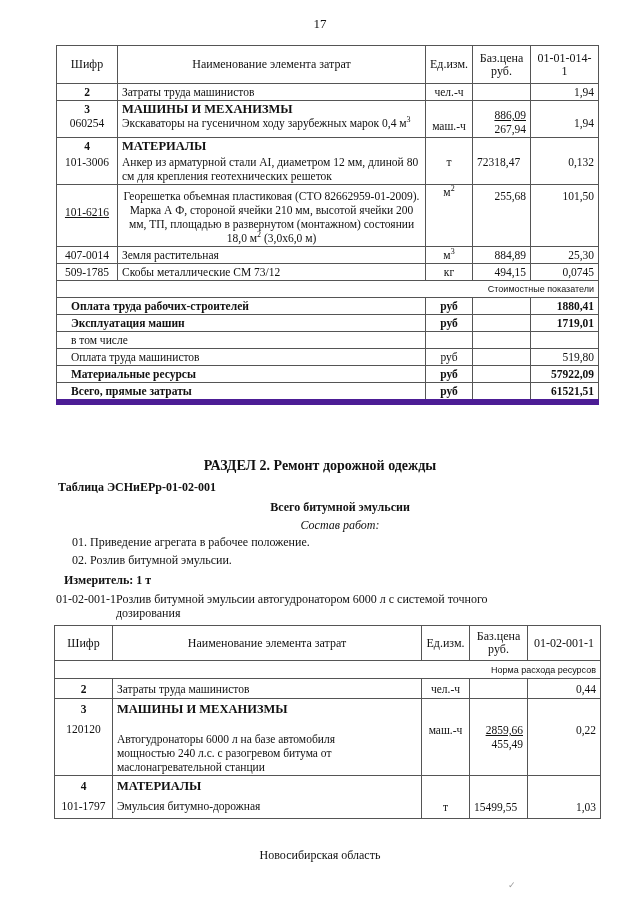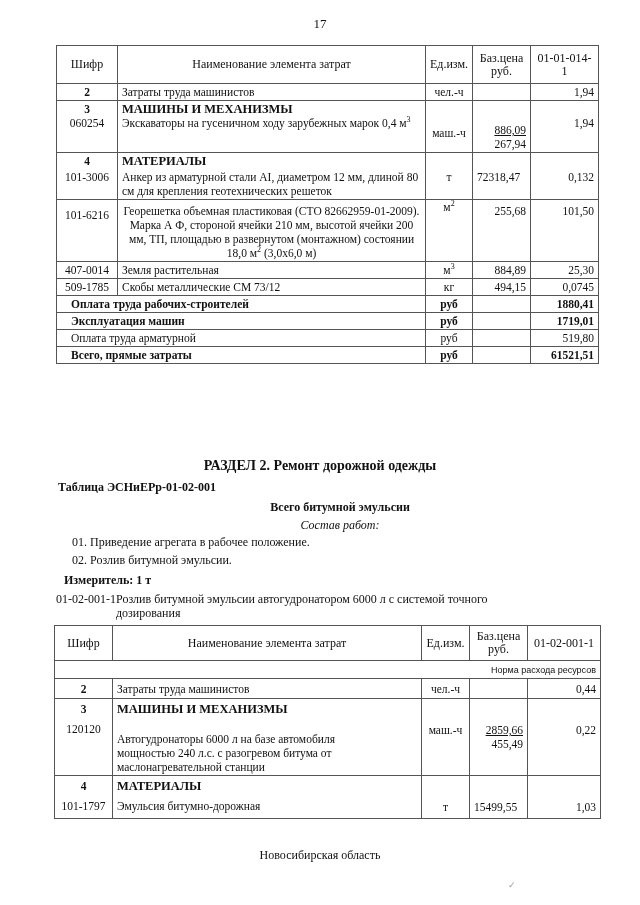--- a/index.html
+++ b/index.html
@@ -65,79 +65,94 @@
   <tr>
     <td class="c" style="border-bottom:none;">
       <div class="b">3</div>
       <div>060254</div>
     </td>
     <td style="border-bottom:none;">
       <div class="sec-title">МАШИНЫ И МЕХАНИЗМЫ</div>
       <div><span>Экскаваторы на гусеничном ходу зарубежных марок 0,4 м</span><sup>3</sup></div>
     </td>
     <td class="c" style="vertical-align:middle; padding-top:14px;">маш.-ч</td>
-    <td class="r" style="padding-top:22px;">
+    <td class="r" style="padding-top:7px;">
       <div class="u">886,09</div>
       <div>267,94</div>
     </td>
     <td class="r" style="padding-top:15px;">1,94</td>
   </tr>
   <tr>
     <td class="c" style="border-bottom:none;">
       <div class="b">4</div>
       <div style="margin-top:2px">101-3006</div>
     </td>
     <td style="border-bottom:none;">
       <div class="sec-title">МАТЕРИАЛЫ</div>
       <div style="margin-top:2px">Анкер из арматурной стали AI, диаметром 12 мм, длиной 80 см для крепления геотехнических решеток</div>
     </td>
     <td class="c" style="border-bottom:none; padding-top:17px;">т</td>
     <td style="border-bottom:none; padding-top:17px;">72318,47</td>
     <td class="r" style="border-bottom:none; padding-top:17px;">0,132</td>
   </tr>
   <tr class="noside">
-    <td class="c" style="padding-top:8px;">101-6216</td>
+    <td class="c" style="padding-top:20px;text-decoration:underline;">101-6216</td>
     <td style="padding-top:4px;text-align:center;"><span>Георешетка объемная пластиковая (СТО 82662959-01-2009). Марка А Ф, стороной ячейки 210 мм, высотой ячейки 200 мм, ТП, площадью в развернутом (монтажном) состоянии 18,0 м</span><sup>2</sup><span> (3,0х6,0 м)</span></td>
     <td class="c" style="padding-top:0;"><span>м</span><sup>2</sup></td>
     <td class="r" style="padding-top:4px;">255,68</td>
     <td class="r" style="padding-top:4px;">101,50</td>
   </tr>
   <tr class="noside">
     <td class="c">407-0014</td>
     <td>Земля растительная</td>
     <td class="c"><span>м</span><sup>3</sup></td>
     <td class="r">884,89</td>
     <td class="r">25,30</td>
   </tr>
   <tr>
     <td class="c" style="border-top:none;">509-1785</td>
     <td style="border-top:none;">Скобы металлические СМ 73/12</td>
     <td class="c" style="border-top:none;">кг</td>
     <td class="r" style="border-top:none;margin-top:44px;">494,15</td>
     <td class="r" style="border-top:none;">0,0745</td>
   </tr>
+  <tr>
+    <td colspan="5" class="sans-small">Стоимостные показатели</td>
+  </tr>
   <tr class="sum-row">
     <td colspan="2" class="b sum-label">Оплата труда рабочих-строителей</td>
     <td class="c b">руб</td>
     <td></td>
     <td class="r b">1880,41</td>
   </tr>
   <tr class="sum-row">
     <td colspan="2" class="b sum-label">Эксплуатация машин</td>
     <td class="c b">руб</td>
     <td></td>
     <td class="r b">1719,01</td>
   </tr>
   <tr class="sum-row">
-    <td colspan="2" class="sum-label">Оплата труда арматурной</td>
+    <td colspan="2" class="sum-label">в том числе</td>
+    <td class="c"></td>
+    <td></td>
+    <td class="r"></td>
+  </tr>
+  <tr class="sum-row">
+    <td colspan="2" class="sum-label">Оплата труда машинистов</td>
     <td class="c">руб</td>
     <td></td>
     <td class="r">519,80</td>
   </tr>
-  <tr class="sum-row" style="border-bottom:1px solid #4c1d95;">
+  <tr class="sum-row">
+    <td colspan="2" class="b sum-label">Материальные ресурсы</td>
+    <td class="c b">руб</td>
+    <td></td>
+    <td class="r b">57922,09</td>
+  </tr>
+  <tr class="sum-row" style="border-bottom:6px solid #4c1d95;">
     <td colspan="2" class="b sum-label" style="border-bottom:1px solid #555;">Всего, прямые затраты</td>
     <td class="c b" style="border-bottom:1px solid #555;">руб</td>
     <td style="border-bottom:1px solid #555;"></td>
     <td class="r b" style="border-bottom:1px solid #555;">61521,51</td>
   </tr>
 </tbody>
   </table>
 
 <div class="abs h-section">РАЗДЕЛ  2.  Ремонт дорожной одежды</div>
 <div class="abs h-table">Таблица  ЭСНиЕРр-01-02-001</div>

